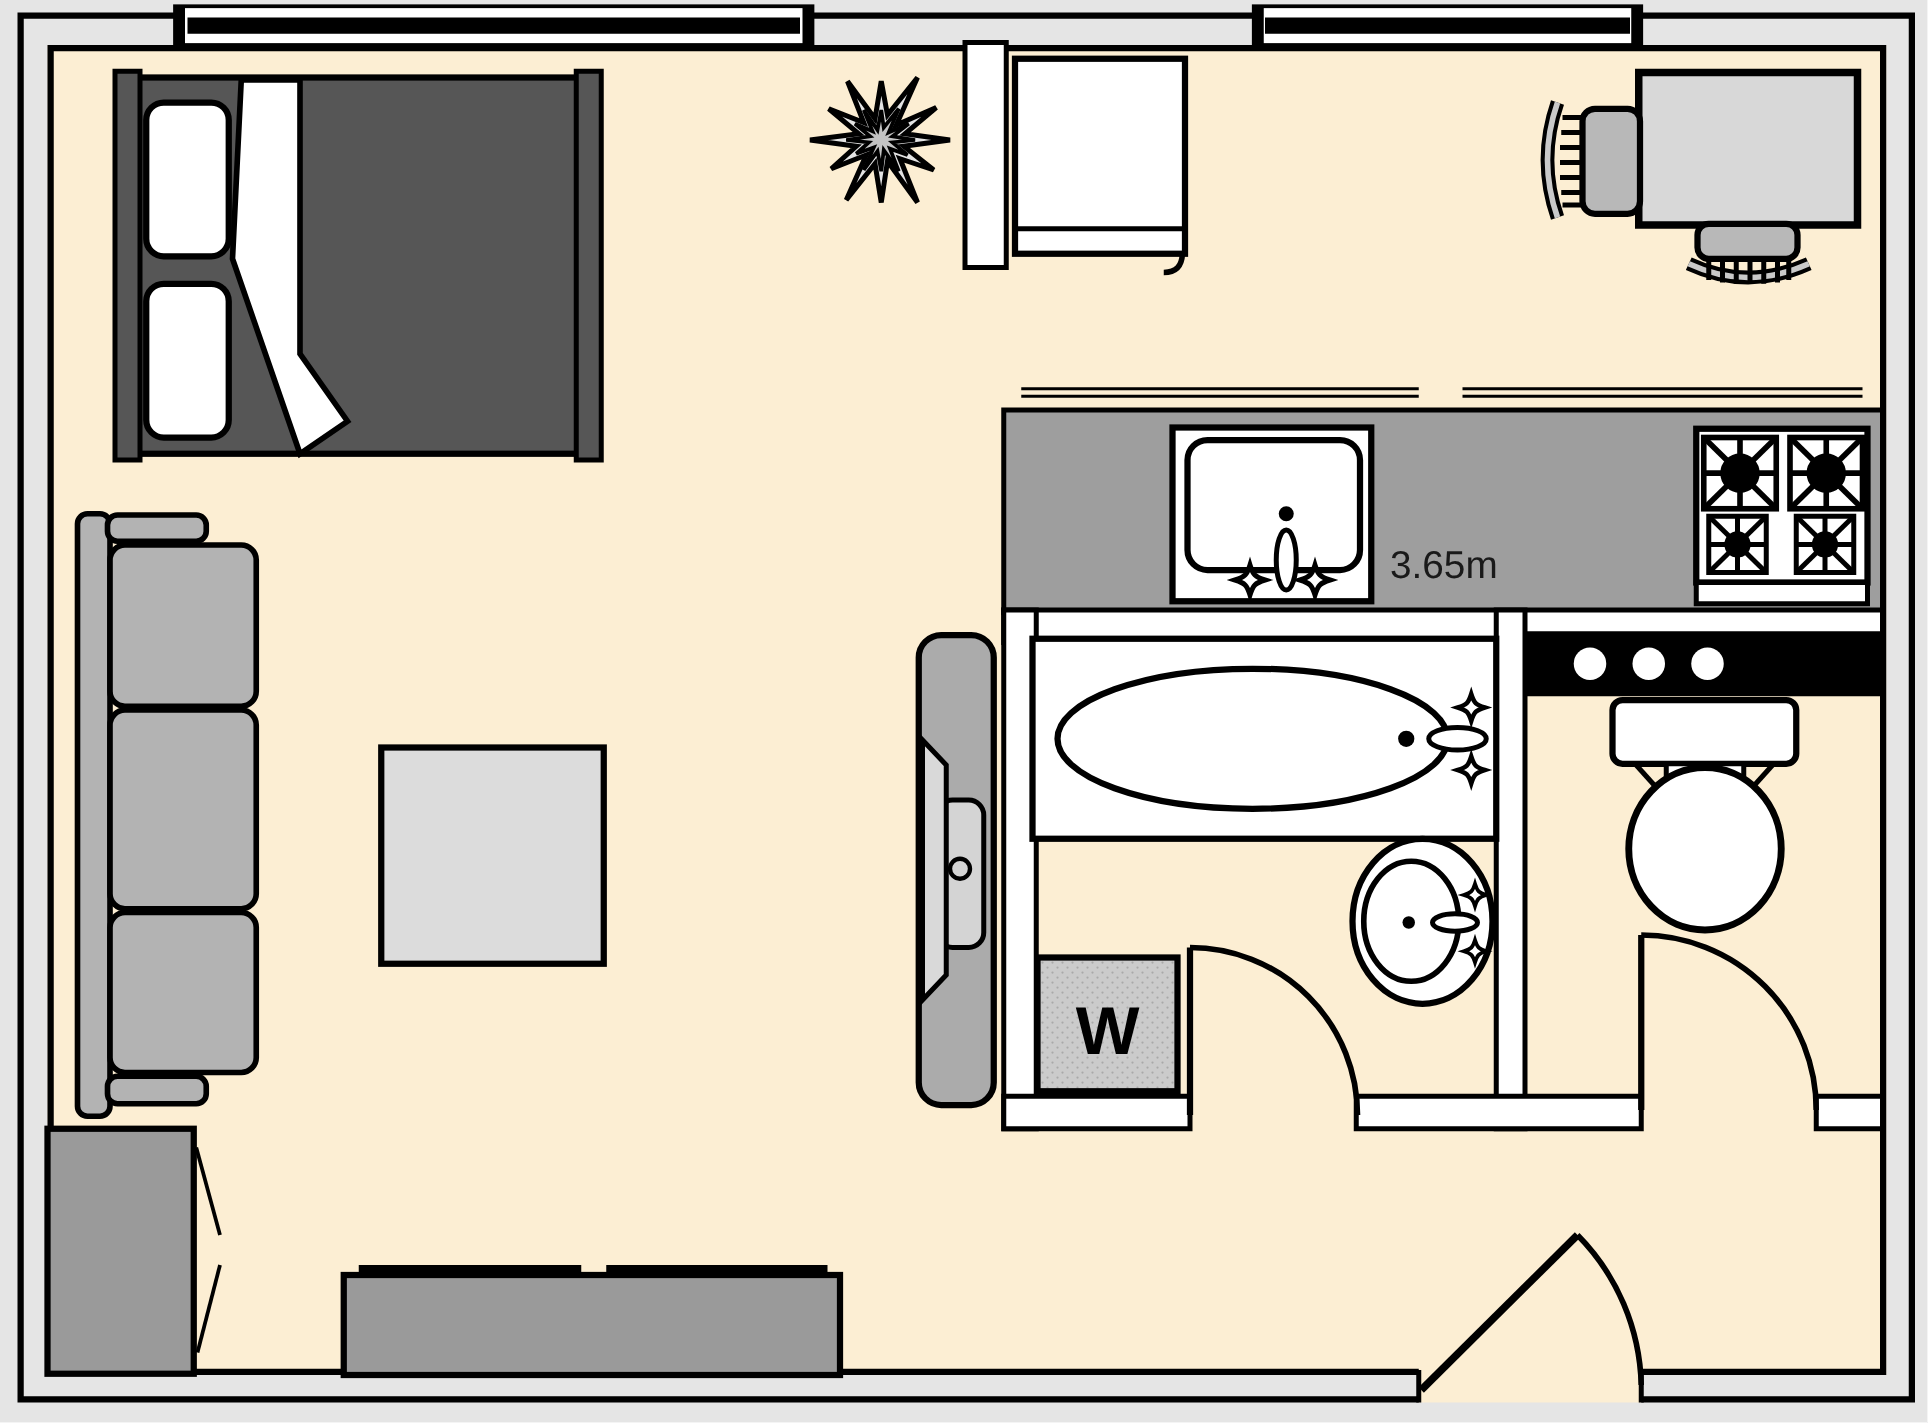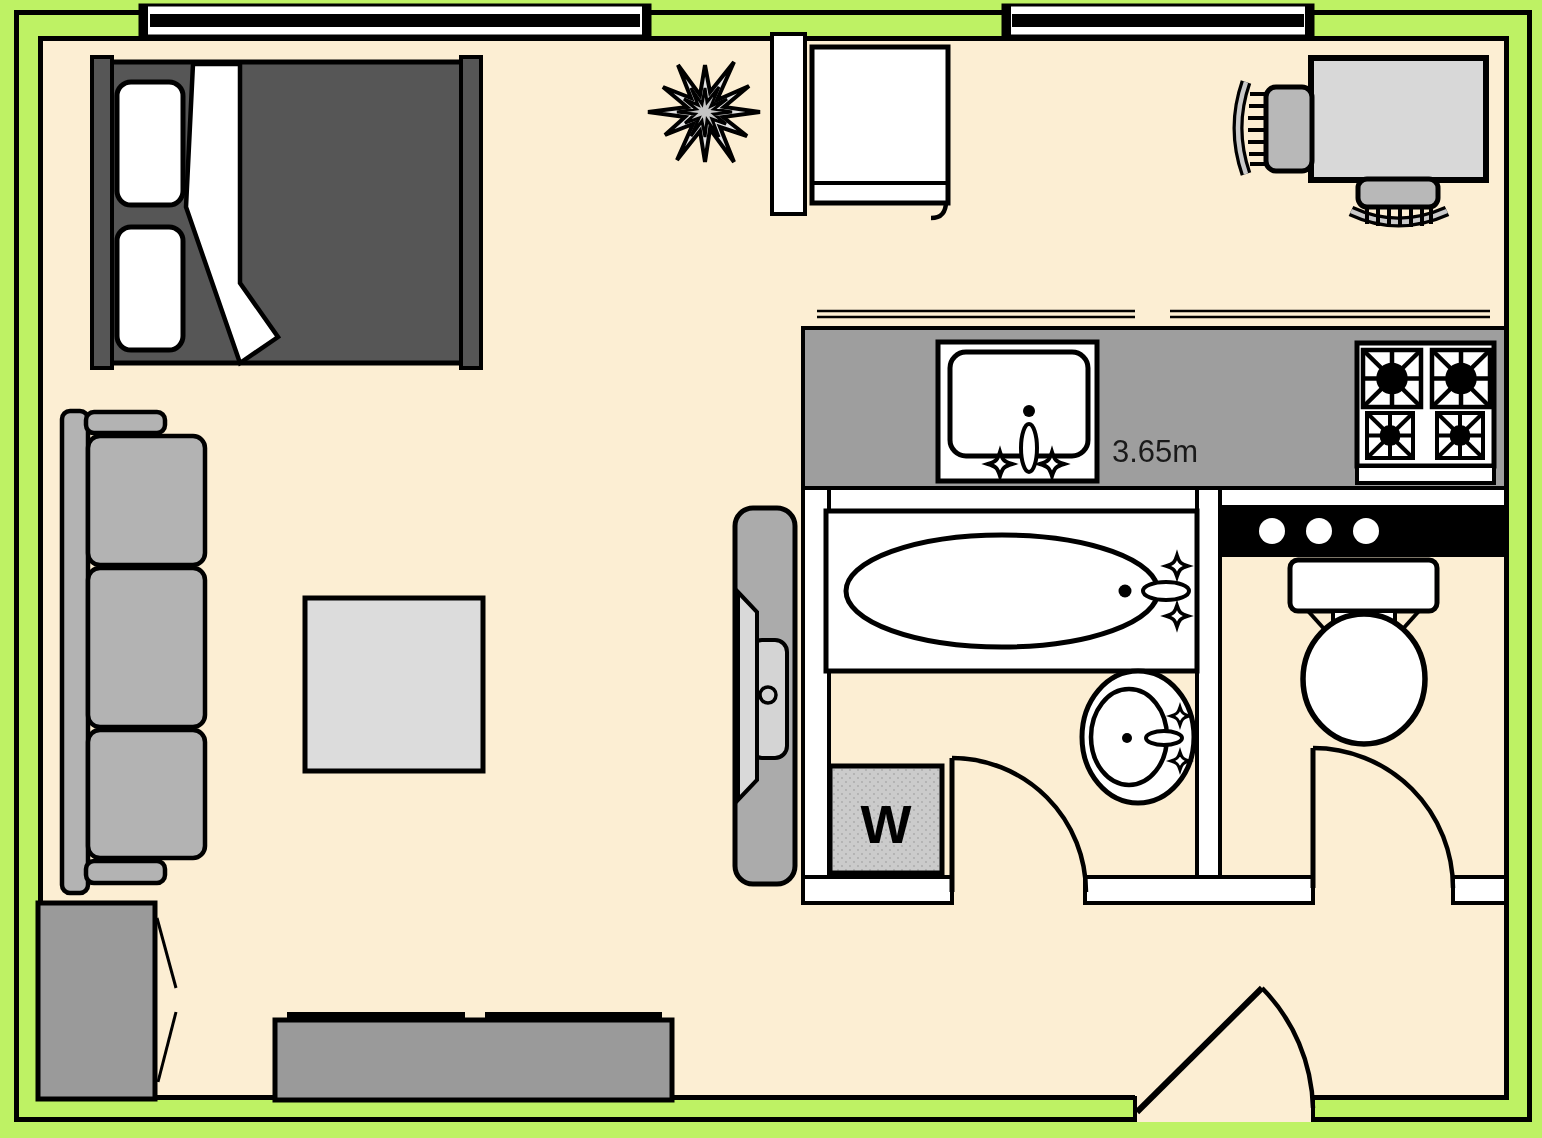--- a/index.html
+++ b/index.html
@@ -1,16 +1,16 @@
 <!DOCTYPE html>
 <html><head>
 <meta charset="utf-8">
 <style>
   html,body{margin:0;padding:0;background:#ffffff;font-family:"Liberation Sans",sans-serif;}
-  .stage{position:relative;width:1542px;height:1138px;background:#bef264;overflow:hidden;}
+  .stage{position:relative;width:1542px;height:1138px;background:#e5e5e5;overflow:hidden;}
   .stage svg{display:block;}
   text{font-family:"Liberation Sans",sans-serif;}
   .dim-label{font-size:31px;fill:#1a1a1a;}
   .washer-label{font-size:54px;font-weight:bold;fill:#000;}
 </style>
 </head>
 <body>
 
 <div class="stage">
 <svg width="1542" height="1138" viewBox="0 0 1542 1138" xmlns="http://www.w3.org/2000/svg">

